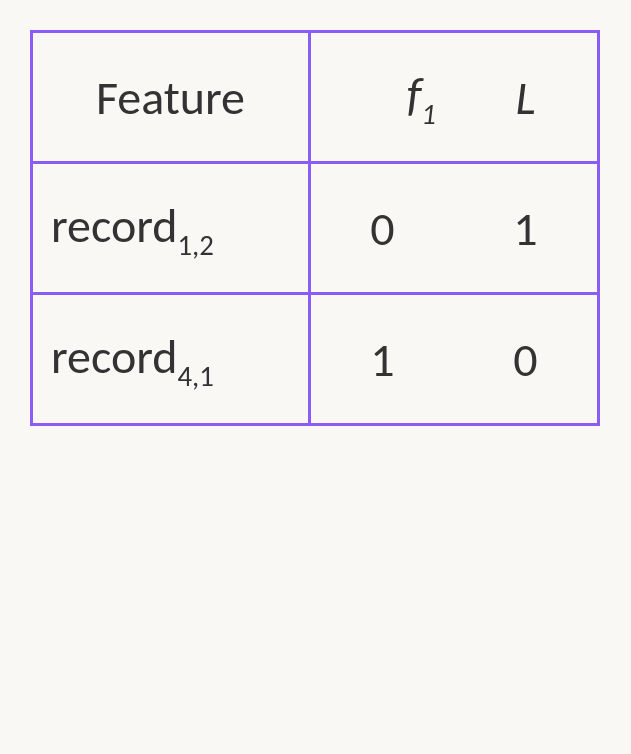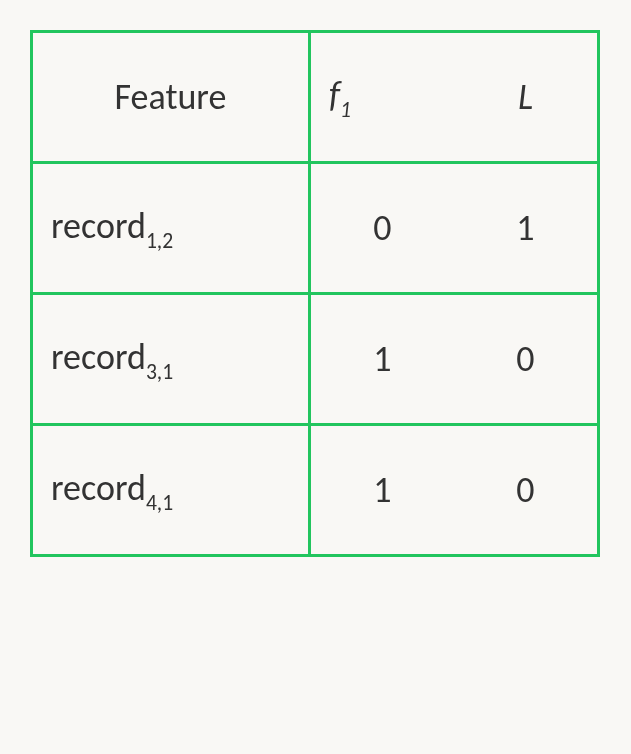--- a/index.html
+++ b/index.html
@@ -11,25 +11,25 @@
     }
     .wrap {
       width: 570px;
     }
     table {
       border-collapse: collapse;
       width: 100%;
       table-layout: fixed;
     }
     td {
-      border: 3px solid #22c55e;
+      border: 3px solid #8b5cf6;
       height: 128px;
       vertical-align: middle;
       padding: 0 18px;
-      font-size: 36px;
+      font-size: 48px;
     }
     .col-label {
       width: 52%;
       text-align: left;
     }
     .col-val {
       width: 24%;
       text-align: center;
     }
     .header-label {
@@ -40,21 +40,21 @@
     }
     sub {
       font-size: 0.6em;
       vertical-align: sub;
       position: relative;
       top: 0.1em;
     }
     
     .hf1 {
       border-right: none;
-      text-align: left;
+      text-align: right;
     }
     .hL {
       border-left: none;
       text-align: center;
     }
     
     .v1 {
       border-right: none;
     }
     .v2 {
@@ -78,27 +78,20 @@
 
 
     <tr>
       <td class="col-label">
         <span class="rowlabel-prefix">record</span><sub class="rowlabel-sub">1,2</sub>
       </td>
       <td class="col-val v1">0</td>
       <td class="col-val v2">1</td>
     </tr>
 
-    <tr>
-      <td class="col-label">
-        <span class="rowlabel-prefix">record</span><sub class="rowlabel-sub">3,1</sub>
-      </td>
-      <td class="col-val v1">1</td>
-      <td class="col-val v2">0</td>
-    </tr>
 
     <tr>
       <td class="col-label">
         <span class="rowlabel-prefix">record</span><sub class="rowlabel-sub">4,1</sub>
       </td>
       <td class="col-val v1">1</td>
       <td class="col-val v2">0</td>
     </tr>
 
   </tbody>

